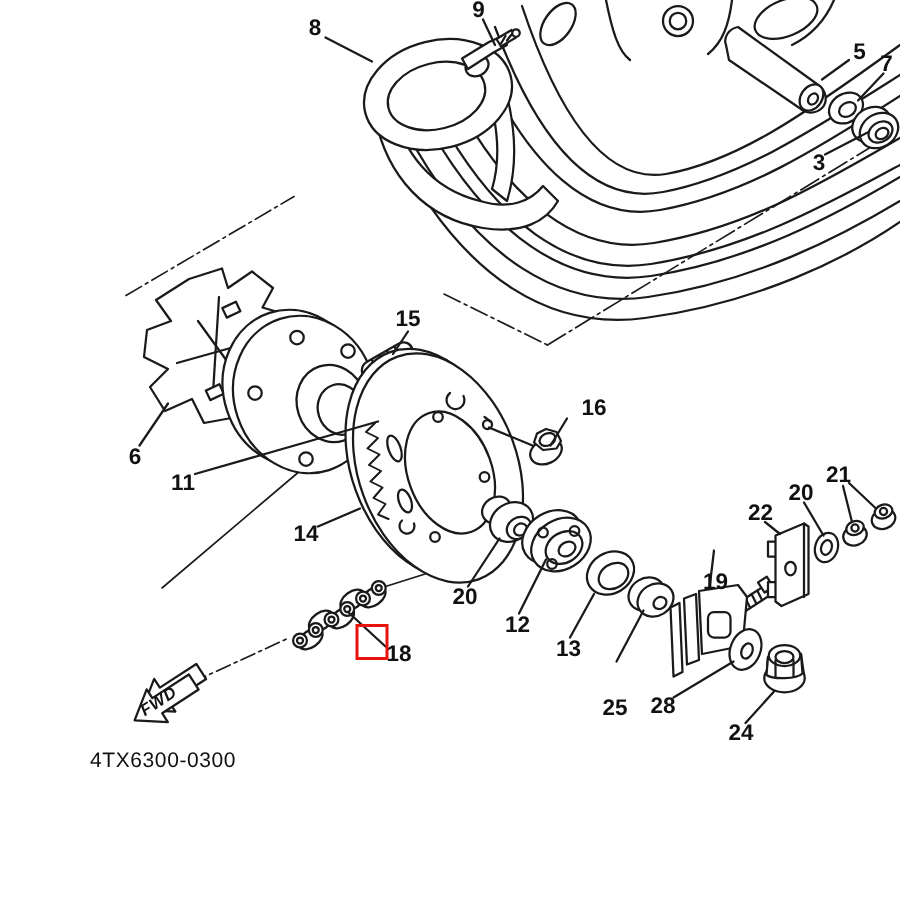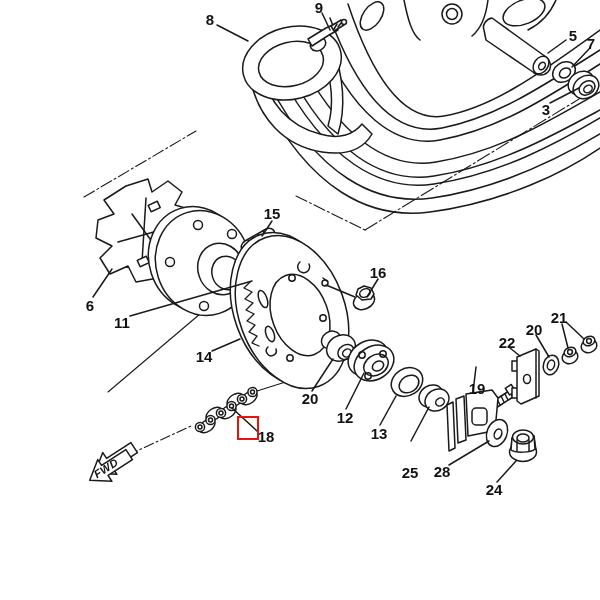--- a/index.html
+++ b/index.html
@@ -272,32 +272,33 @@
 <div id="labels">
       <div class="plabel" style="left: 210px; top: 19px;">8</div>
       <div class="plabel" style="left: 319px; top: 7px;">9</div>
       <div class="plabel" style="left: 573px; top: 35px;">5</div>
       <div class="plabel" style="left: 591px; top: 43px;">7</div>
       <div class="plabel" style="left: 546px; top: 109px;">3</div>
       <div class="plabel" style="left: 272px; top: 213px; text-align: right;">15</div>
       <div class="plabel" style="left: 90px; top: 305px;">6</div>
       <div class="plabel" style="left: 122px; top: 322px;">11</div>
       <div class="plabel" style="left: 204px; top: 356px;">14</div>
-      <div class="plabel" style="left: 378px; top: 272px;">16</div>
+      <div class="plabel" style="left: 396px; top: 272px;">16</div>
       <div class="plabel" style="left: 310px; top: 398px;">20</div>
       <div class="plabel" style="left: 345px; top: 417px;">12</div>
       <div class="plabel" style="left: 379px; top: 433px;">13</div>
       <div class="plabel" style="left: 410px; top: 472px;">25</div>
       <div class="plabel" style="left: 266px; top: 436px;">18</div>
       <div class="plabel" style="left: 477px; top: 360px; margin-top: 28px;">19</div>
       <div class="plabel" style="left: 507px; top: 342px;">22</div>
       <div class="plabel" style="left: 534px; top: 329px;">20</div>
       <div class="plabel" style="left: 559px; top: 317px;">21</div>
       <div class="plabel" style="left: 442px; top: 471px;">28</div>
       <div class="plabel" style="left: 494px; top: 489px;">24</div>
     </div>
 
 <div class="fwd-label" style="left:106px; top:468px;">FWD</div>
 
+<div class="code-label" style="left:60px; top:498px;">4TX6300-0300</div>
 
 <div class="hl-box" id="hlbox" style="left: 237px; top: 416px; width: 22px; height: 24px;"></div>
 
 </div>
 
 </body></html>

